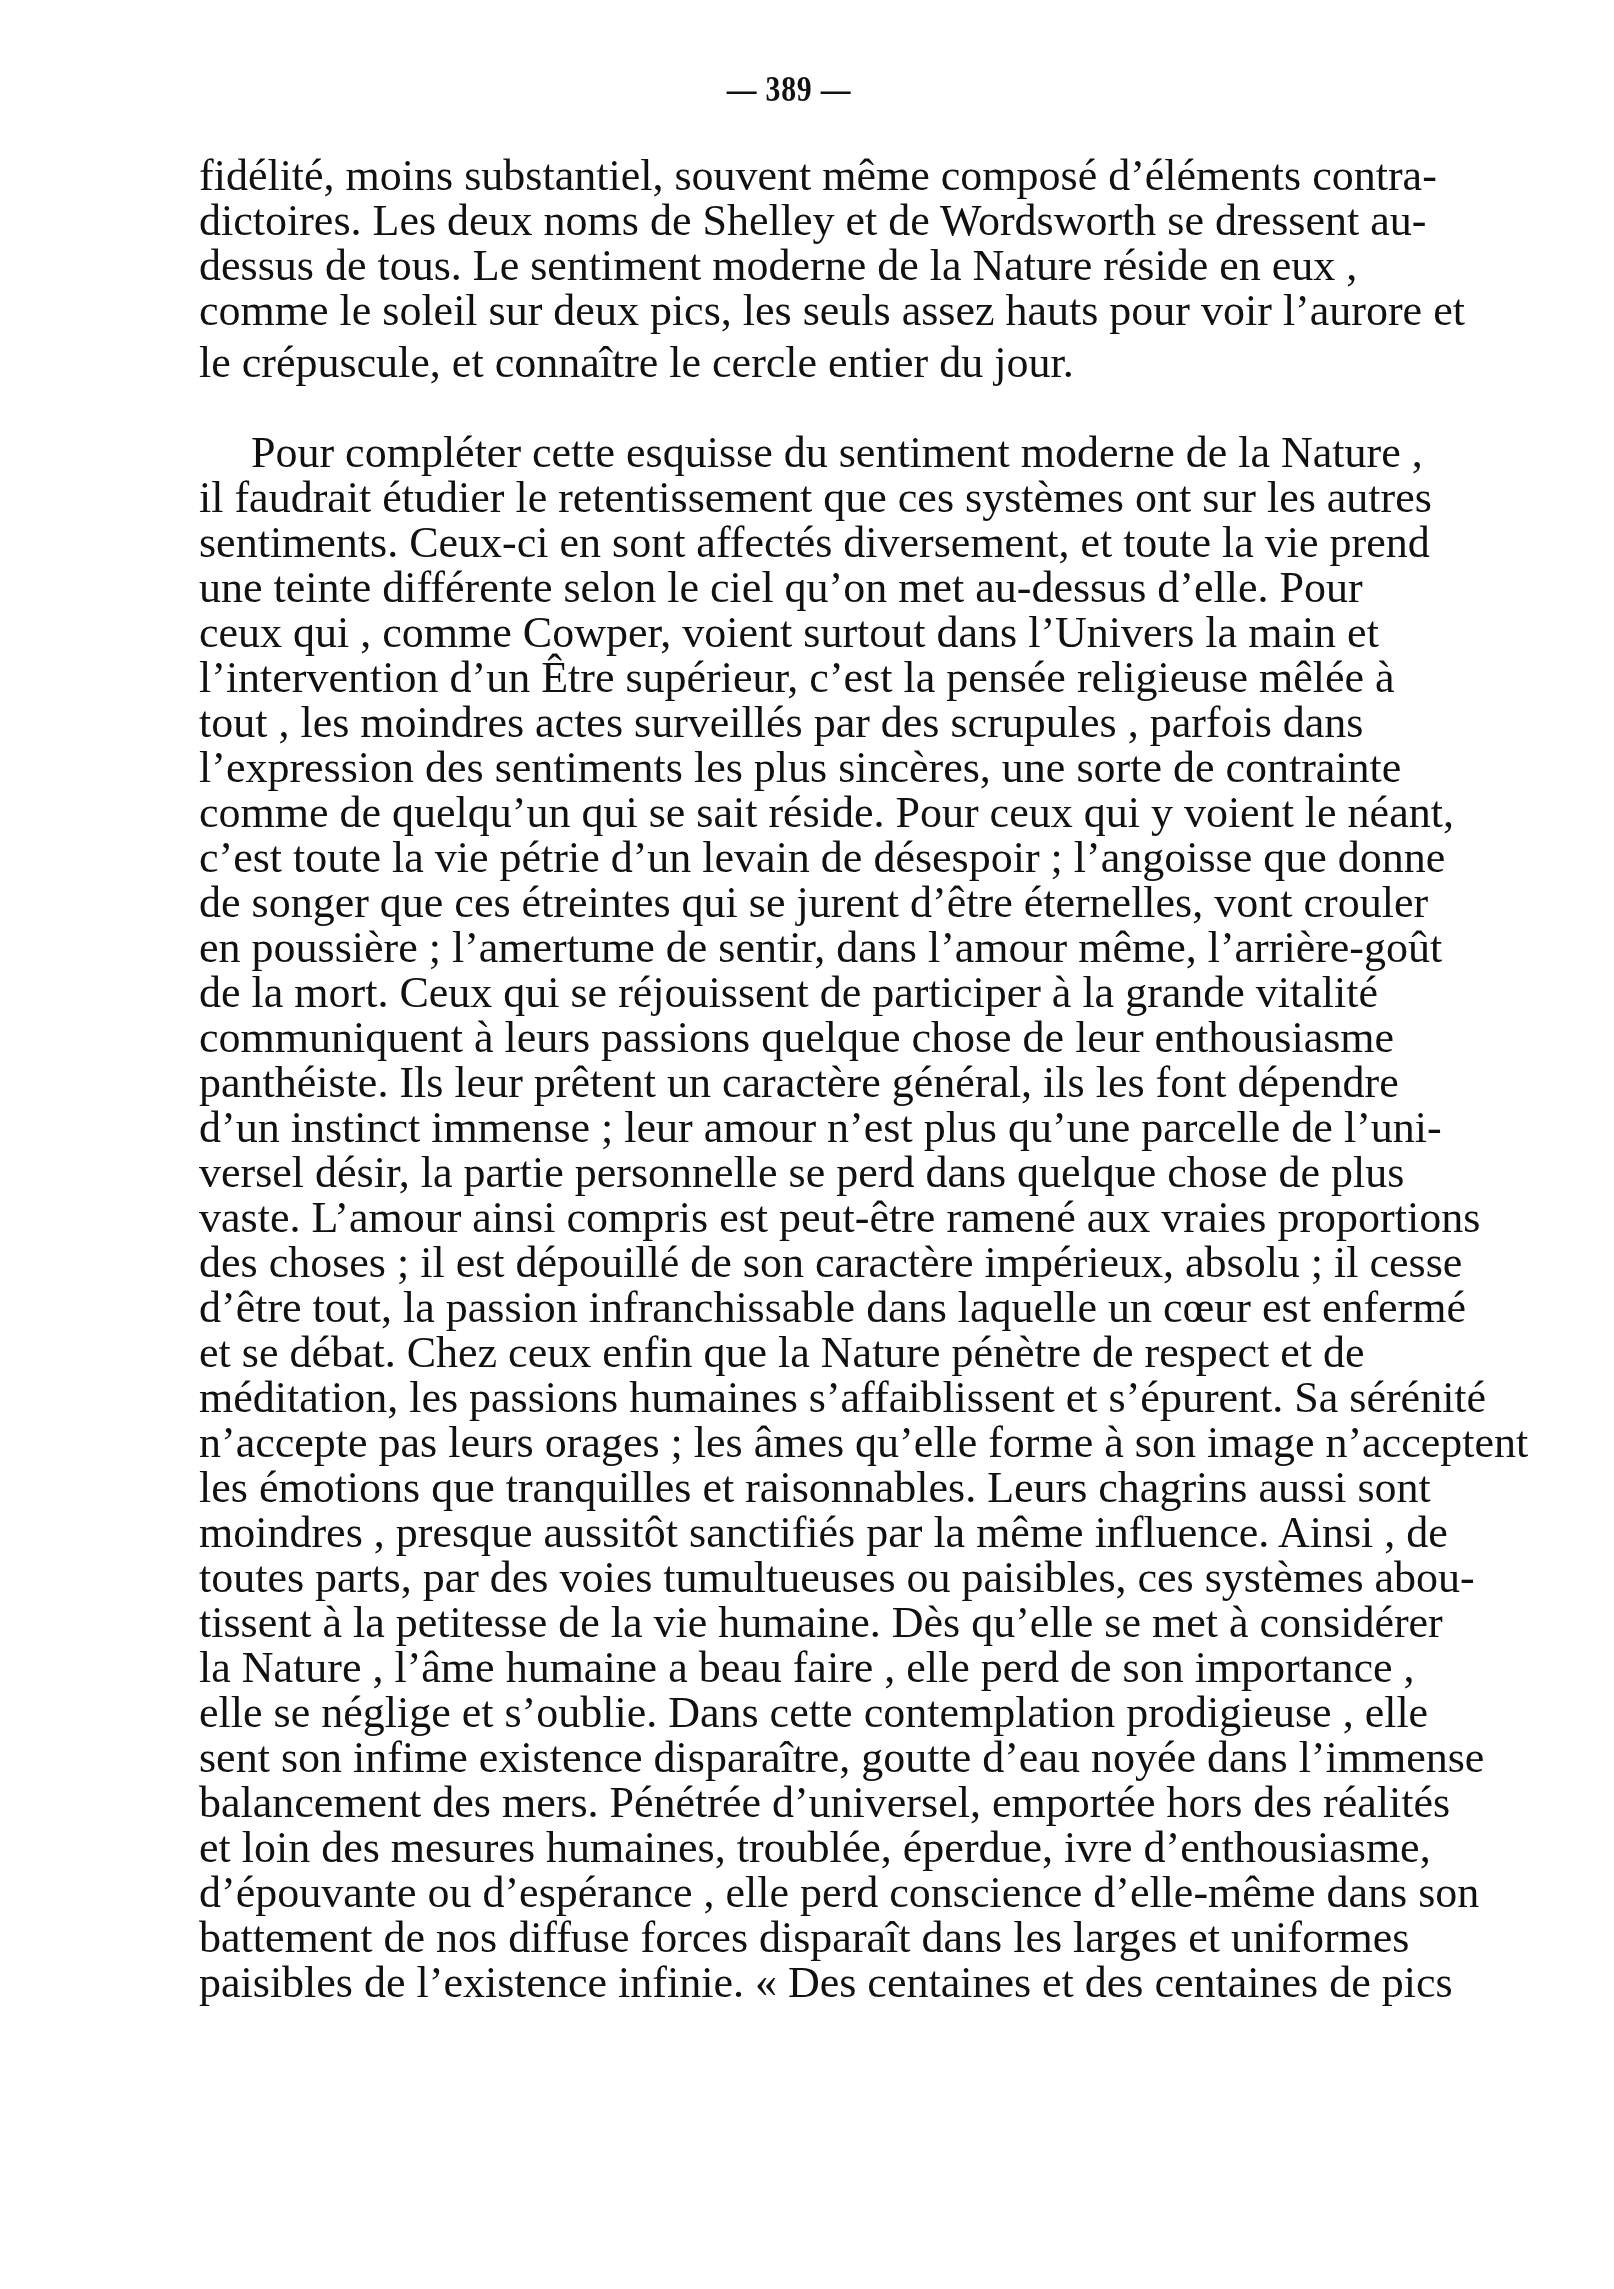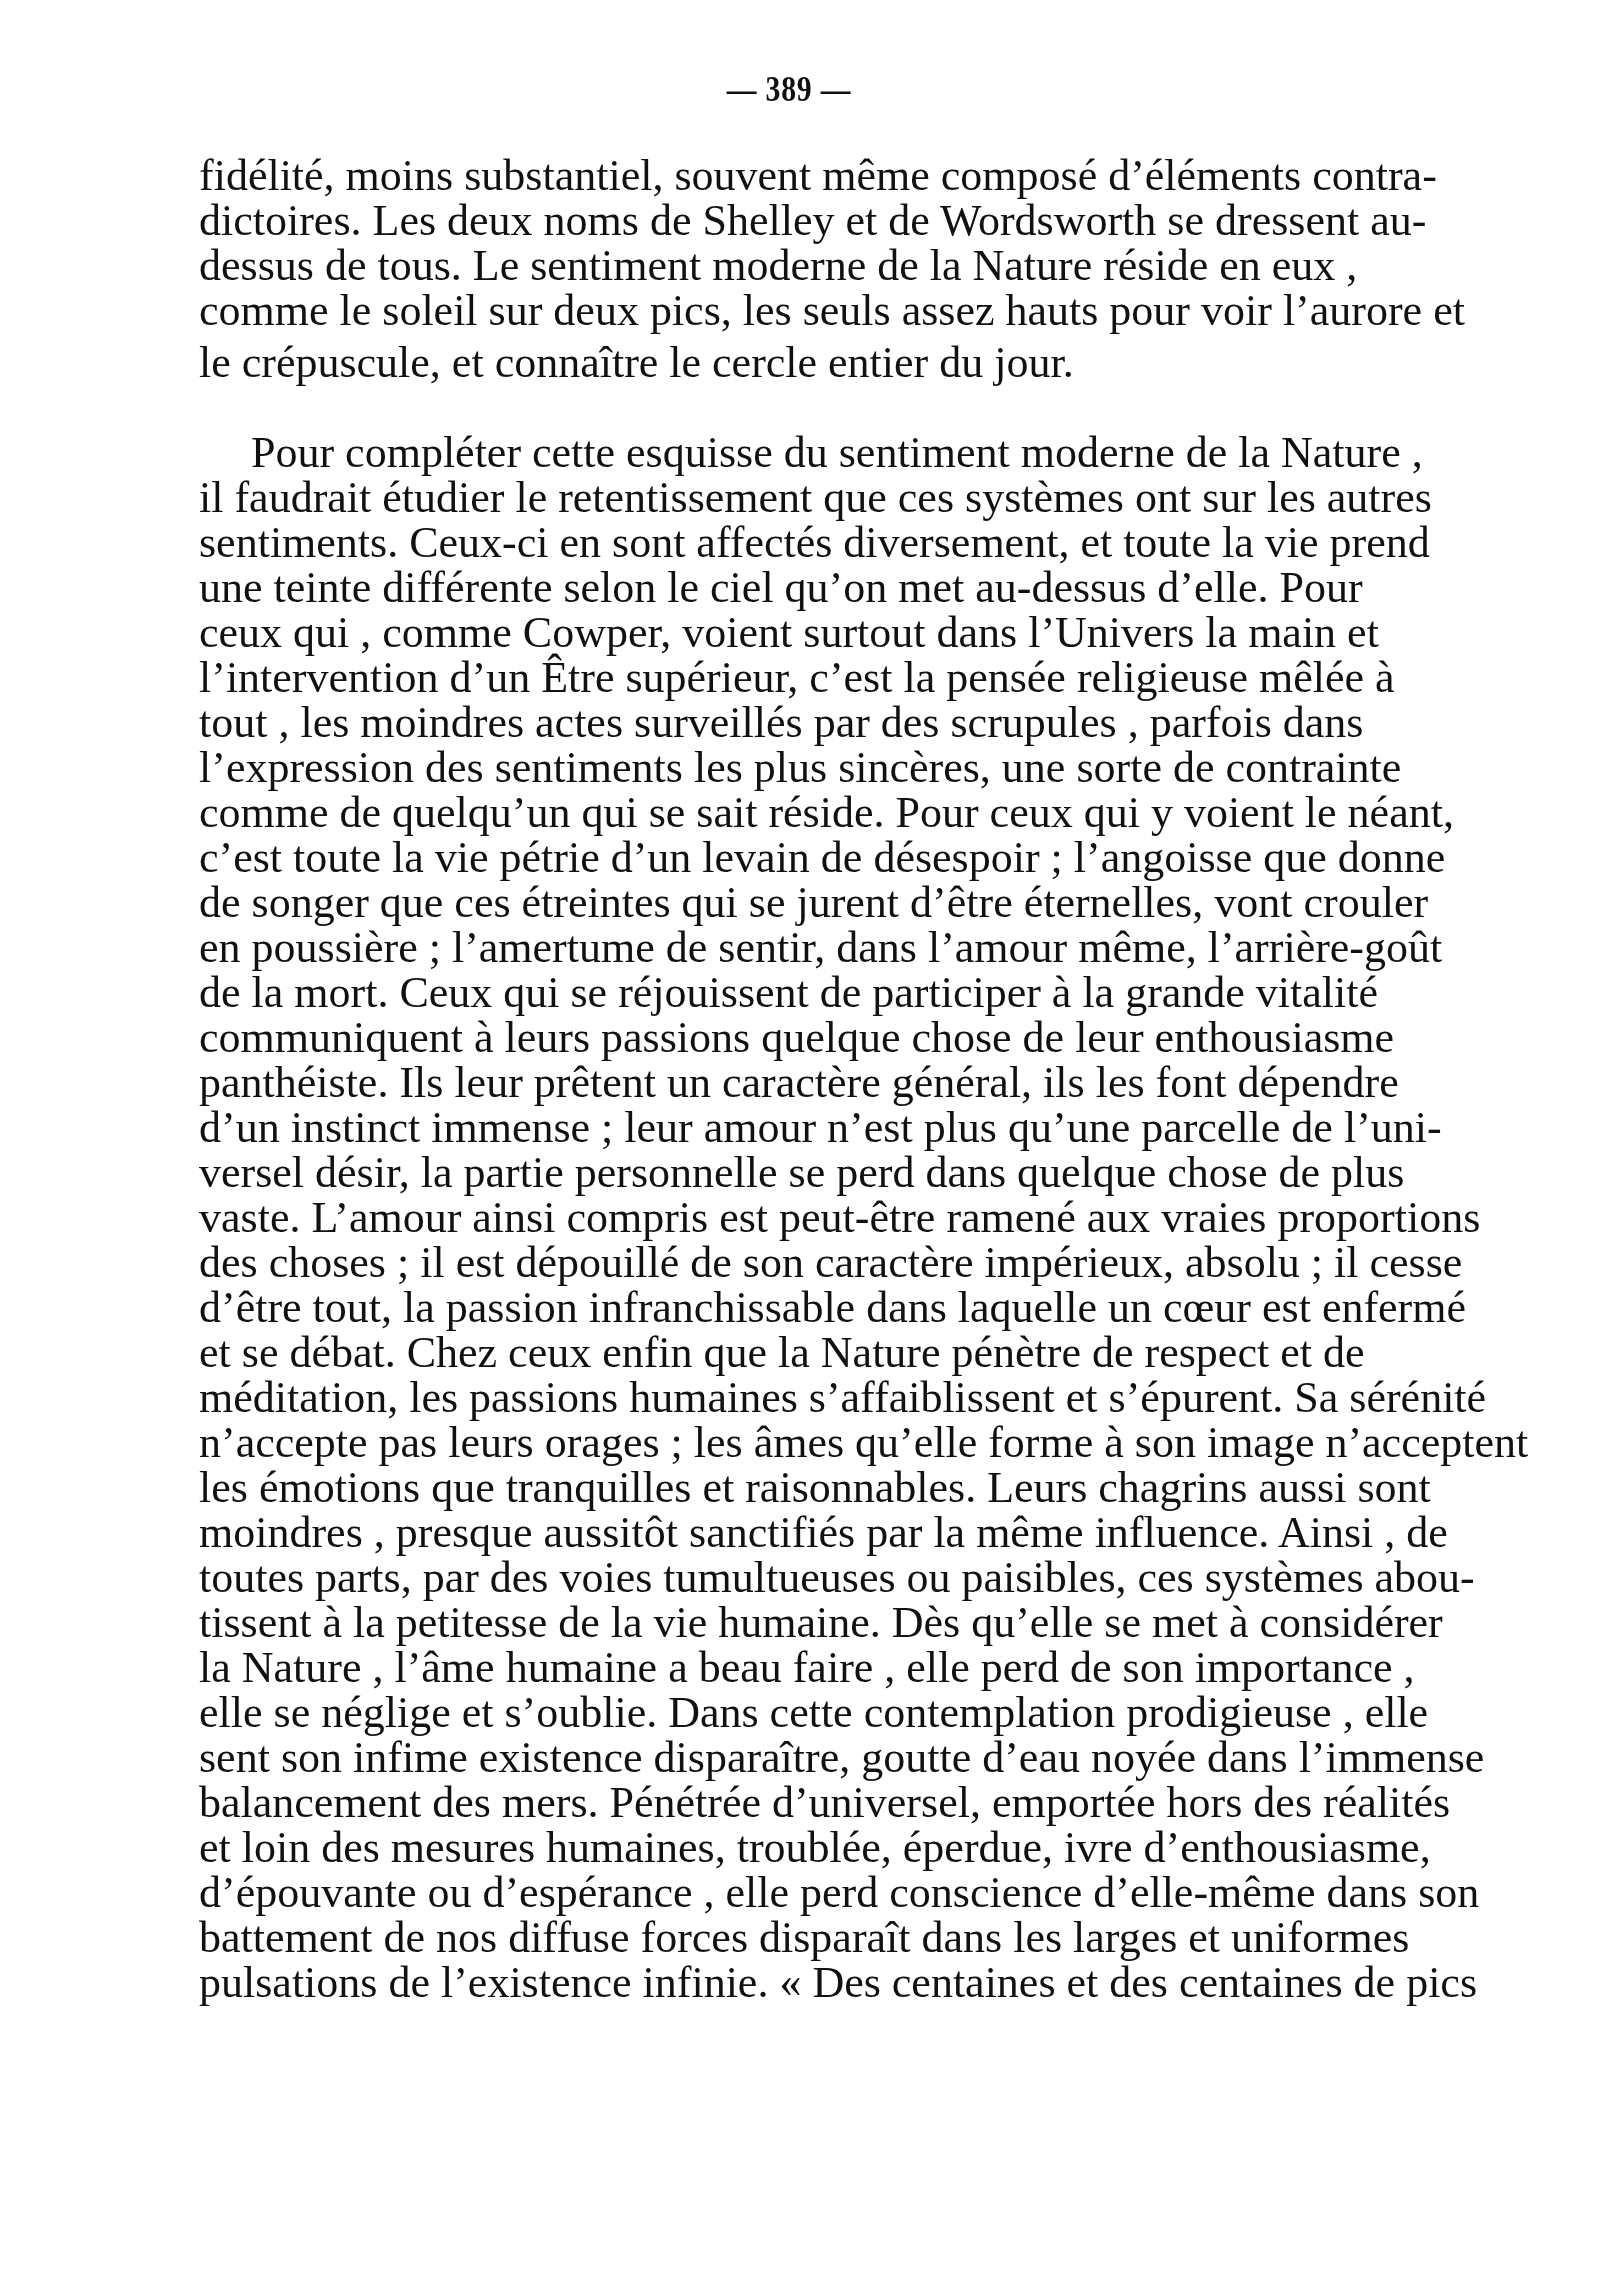--- a/index.html
+++ b/index.html
@@ -96,16 +96,16 @@
     <span class="line">moindres , presque aussitôt sanctifiés par la même influence. Ainsi , de</span>
     <span class="line">toutes parts, par des voies tumultueuses ou paisibles, ces systèmes abou-</span>
     <span class="line">tissent à la petitesse de la vie humaine. Dès qu’elle se met à considérer</span>
     <span class="line">la Nature , l’âme humaine a beau faire , elle perd de son importance ,</span>
     <span class="line">elle se néglige et s’oublie. Dans cette contemplation prodigieuse , elle</span>
     <span class="line">sent son infime existence disparaître, goutte d’eau noyée dans l’immense</span>
     <span class="line">balancement des mers. Pénétrée d’universel, emportée hors des réalités</span>
     <span class="line">et loin des mesures humaines, troublée, éperdue, ivre d’enthousiasme,</span>
     <span class="line">d’épouvante ou d’espérance , elle perd conscience d’elle-même dans son</span>
     <span class="line">battement de nos diffuse forces disparaît dans les larges et uniformes</span>
-    <span class="line">pulsations de l’existence infinie. « Des centaines et des centaines de pics</span>
+    <span class="line">paisibles de l’existence infinie. « Des centaines et des centaines de pics</span>
   </div>
 </div>
 
 
 </body></html>

